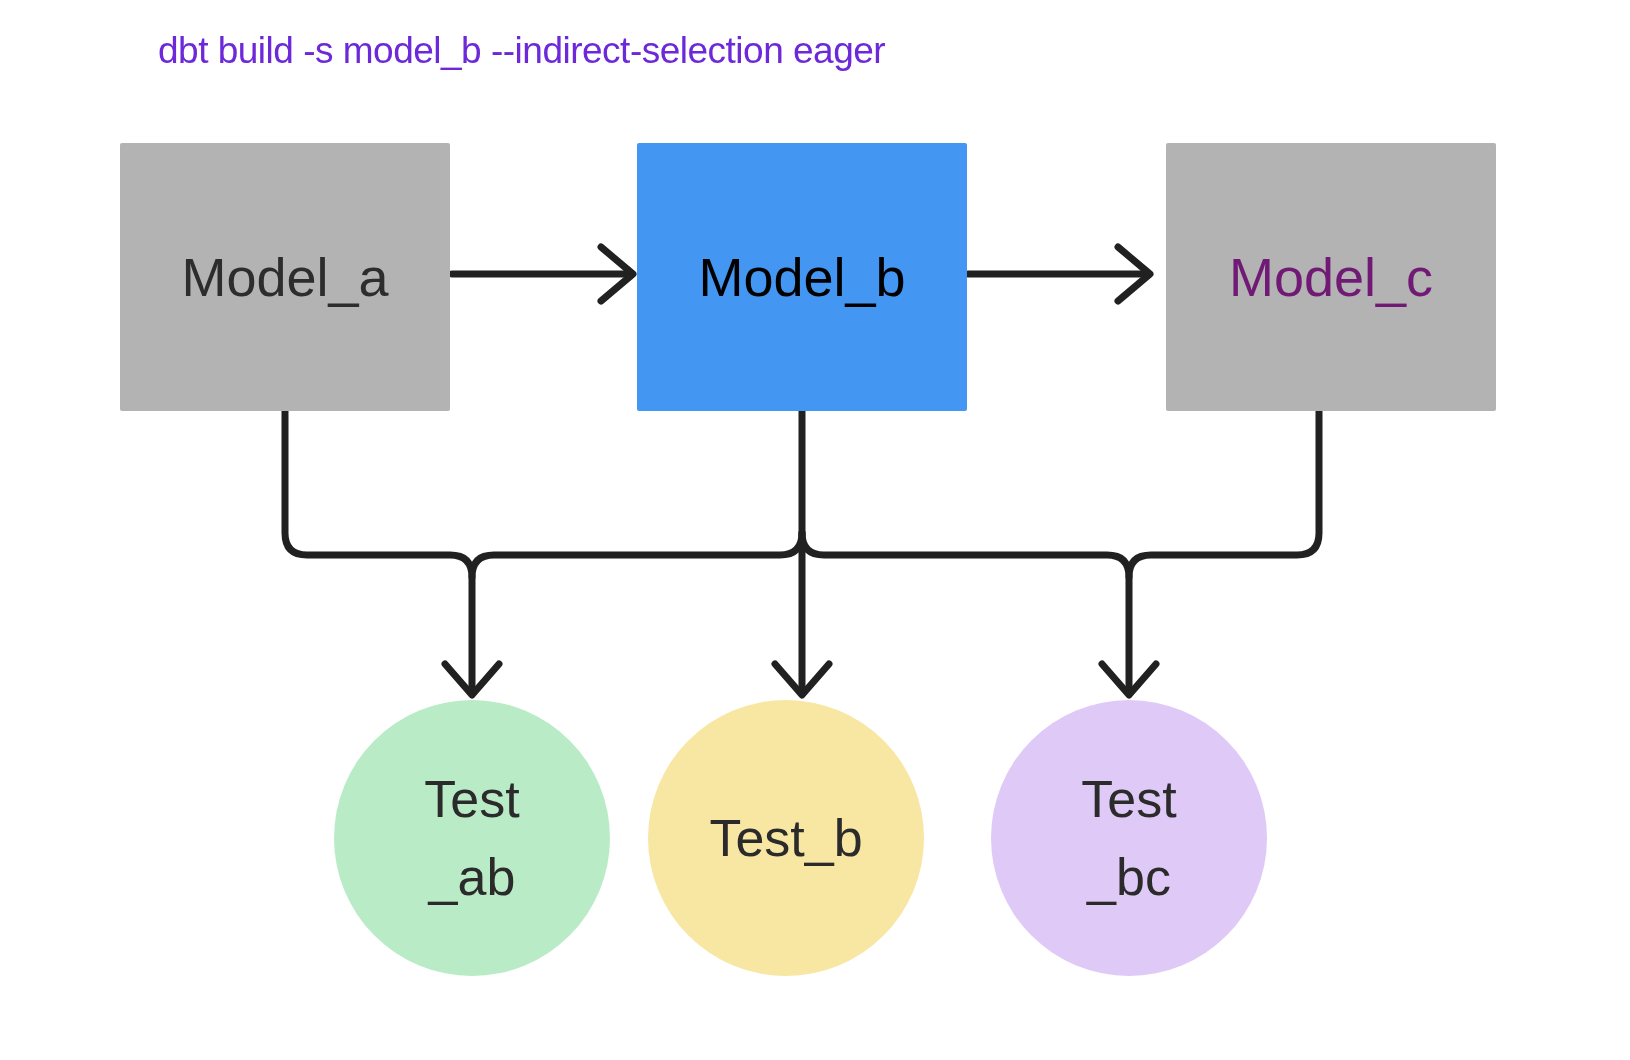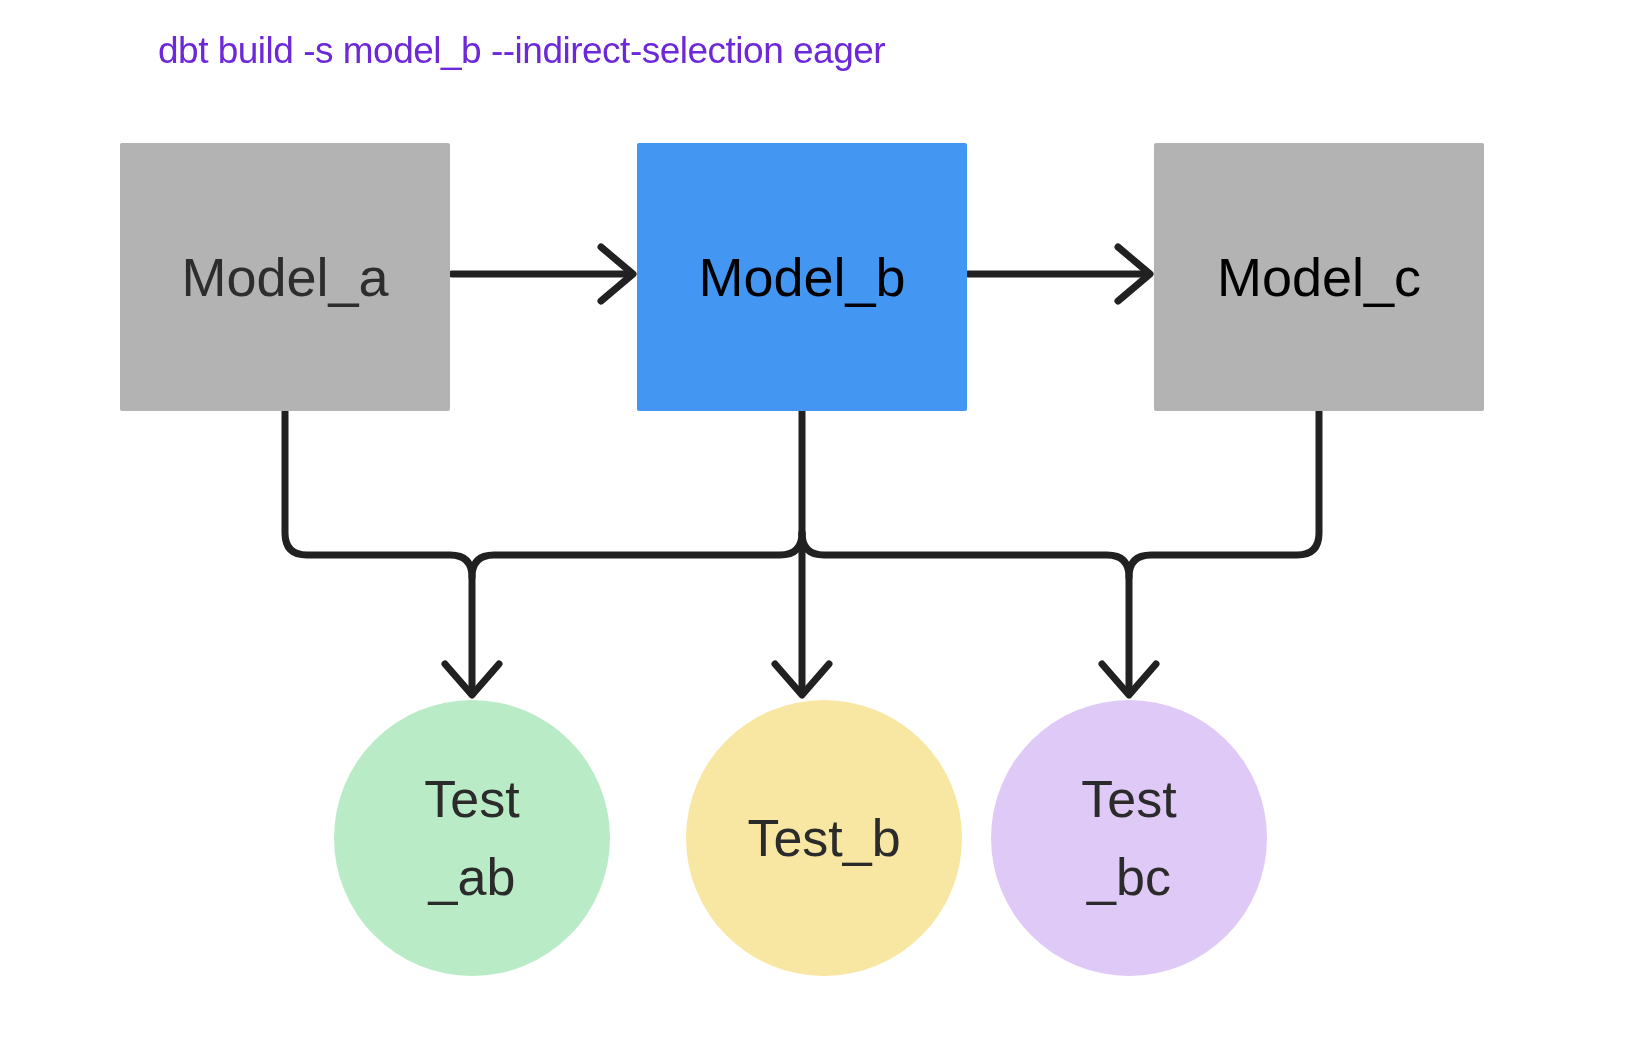--- a/index.html
+++ b/index.html
@@ -55,21 +55,21 @@
     width: 276px;
     height: 276px;
     border-radius: 50%;
     flex-direction: column;
     font-size: 52px;
     color: #2b2b2b;
     line-height: 1.5;
     top: 700px;
   }
   .test-ab { left: 334px; }
-  .test-b  { left: 686px; }
+  .test-b  { left: 648px; }
   .test-bc { left: 991px; }
   .label { display: block; }
 </style>
 </head>
 <body>
 
 <div class="canvas">
 
   <div class="title">dbt build -s model_b --indirect-selection eager</div>
 
@@ -97,21 +97,21 @@
   </svg>
 
   <div class="node model model-a" style="background: rgb(179, 179, 179); color: rgb(45, 45, 45);">
     <span class="label">Model_a</span>
   </div>
 
   <div class="node model model-b" style="background: rgb(68, 150, 243); color: #000000;">
     <span class="label">Model_b</span>
   </div>
 
-  <div class="node model model-c" style="background: rgb(179, 179, 179); color: #000000;">
+  <div class="node model model-c" style="background: rgb(179, 179, 179); color: #701a75; margin-left: 12px;">
     <span class="label">Model_c</span>
   </div>
 
   <div class="node test test-ab" style="background: rgb(185, 236, 198);">
     <span class="label">Test</span>
     <span class="label">_ab</span>
   </div>
 
   <div class="node test test-b" style="background: rgb(248, 230, 163);">
     <span class="label">Test_b</span>

